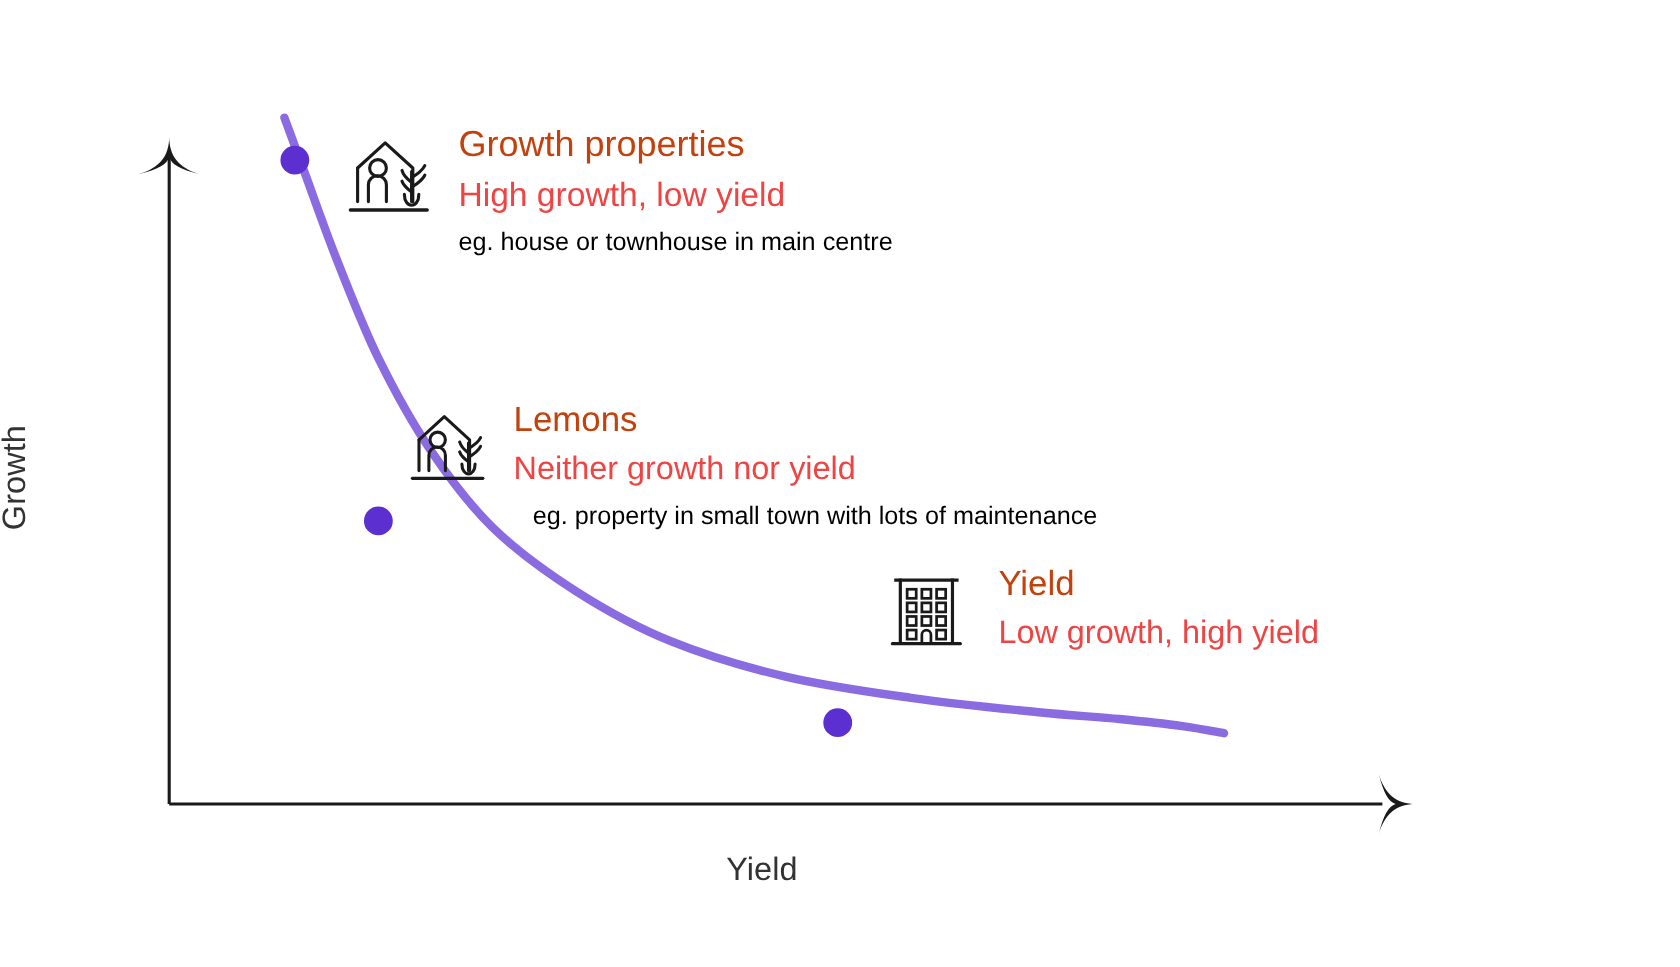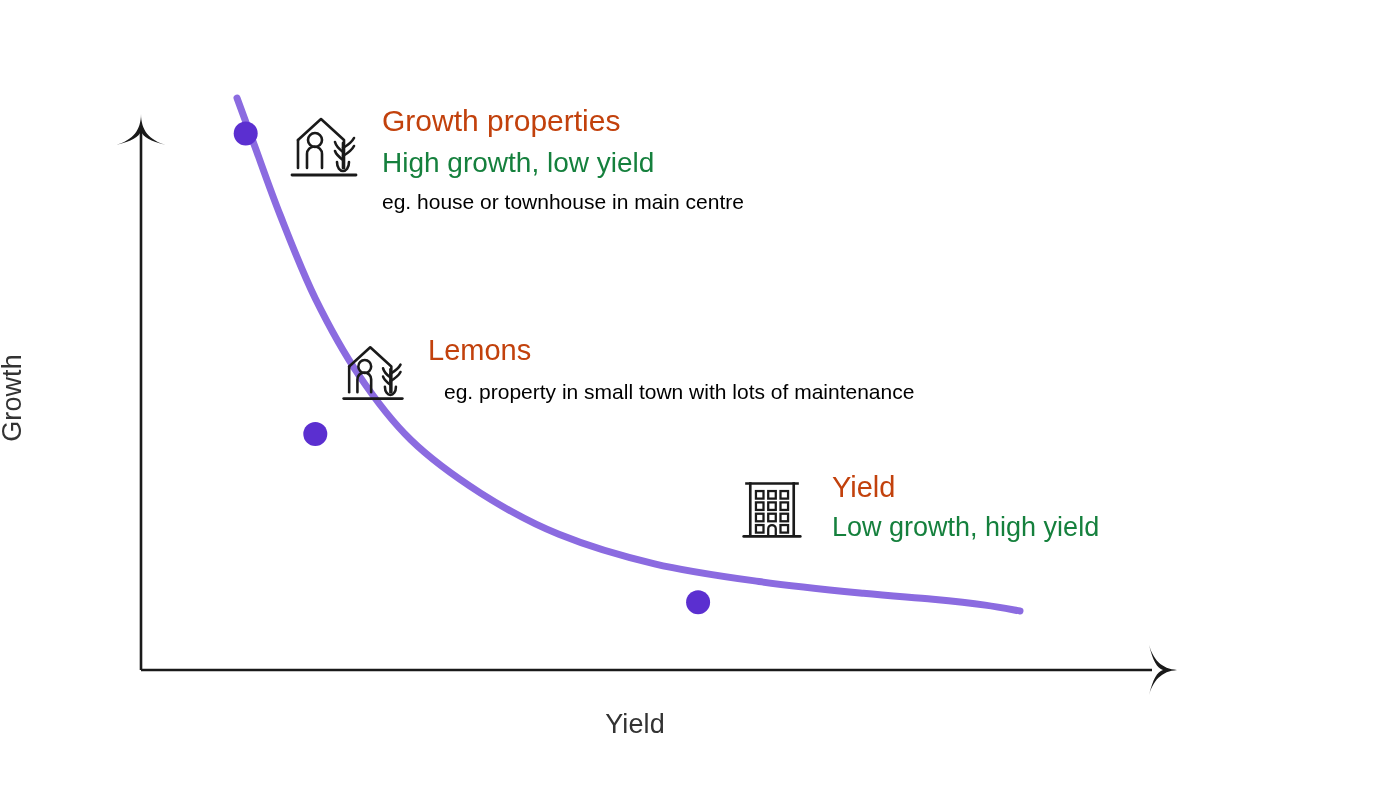--- a/index.html
+++ b/index.html
@@ -54,21 +54,21 @@
   }
   .annot-text { display: block; }
 
   .annot-title {
     color: #c2410c;
     font-weight: 400;
     line-height: 1.0;
     white-space: nowrap;
   }
   .annot-sub {
-    color: #15803d;
+    color: #ef4444;
     font-weight: 400;
     line-height: 1.0;
     white-space: nowrap;
   }
   .annot-eg {
     color: #000000;
     font-weight: 400;
     line-height: 1.0;
     white-space: nowrap;
   }
@@ -169,20 +169,21 @@
         <path d="M 55 38 C 60 35, 64 32, 66 28"></path>
         <path d="M 55 46 C 60 43, 64 40, 66 36"></path>
         <path d="M 55 42 C 51 39, 48 36, 47 32"></path>
         <path d="M 55 50 C 51 47, 48 44, 47 41"></path>
         <path d="M 49 52 C 49 58, 52 61, 55 61 C 58 61, 61 58, 61 52"></path>
       </g>
       <path d="M 4 65 L 68 65" stroke="#1a1a1a" stroke-width="3" stroke-linecap="round" fill="none"></path>
     </svg>
     <div class="annot-text">
       <div class="annot-title">Lemons</div>
+      <div class="annot-sub">Neither growth nor yield</div>
       <div class="annot-eg">eg. property in small town with lots of maintenance</div>
     </div>
   </div>
 
   <div class="annot" id="annot-yield">
     <svg class="annot-icon" viewBox="0 0 72 72">
       <g fill="none" stroke="#1a1a1a" stroke-width="2.8" stroke-linecap="square" stroke-linejoin="miter">
 
         <path d="M 13 9 L 13 64"></path>
         <path d="M 59 9 L 59 64"></path>

